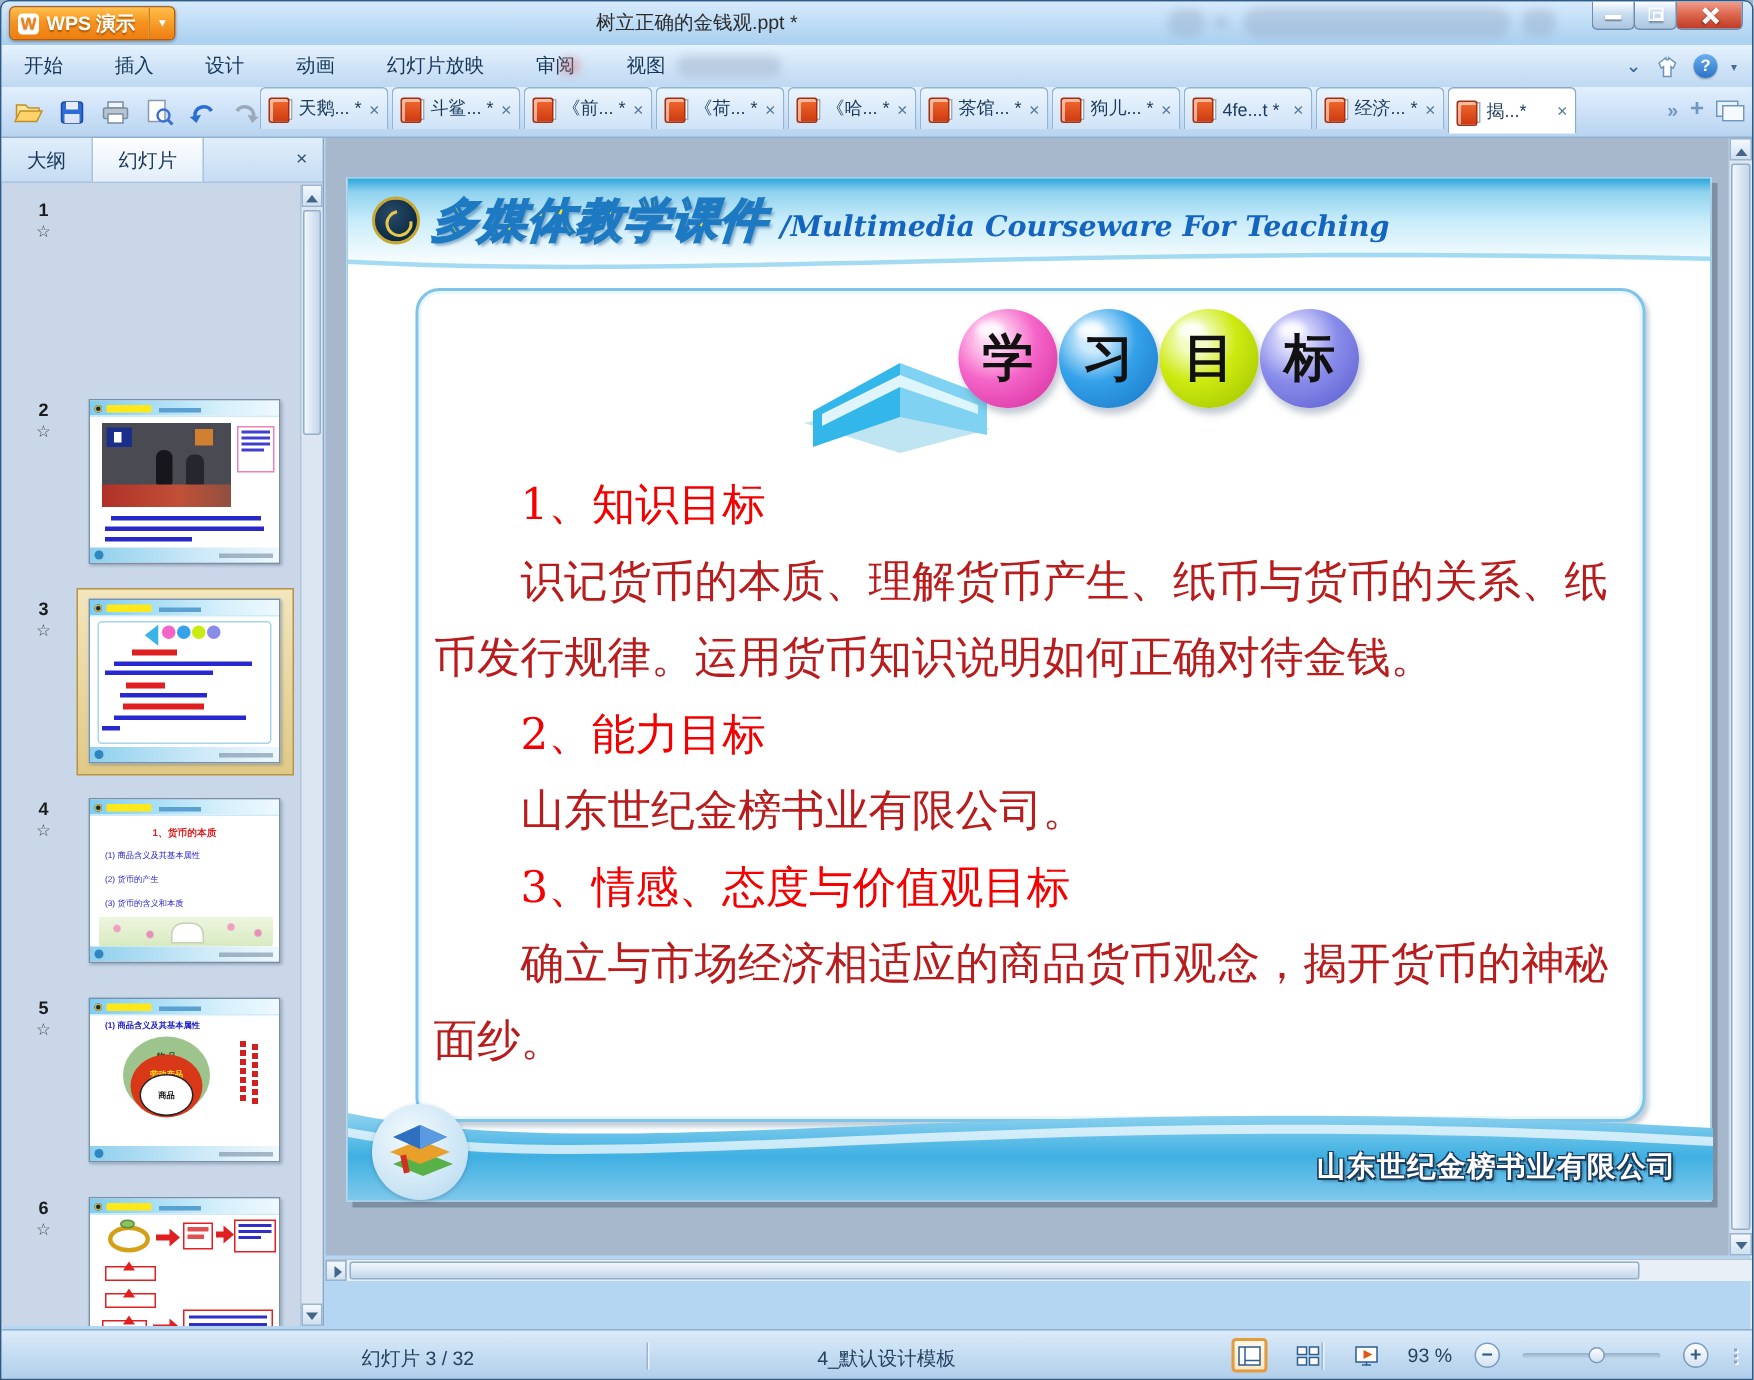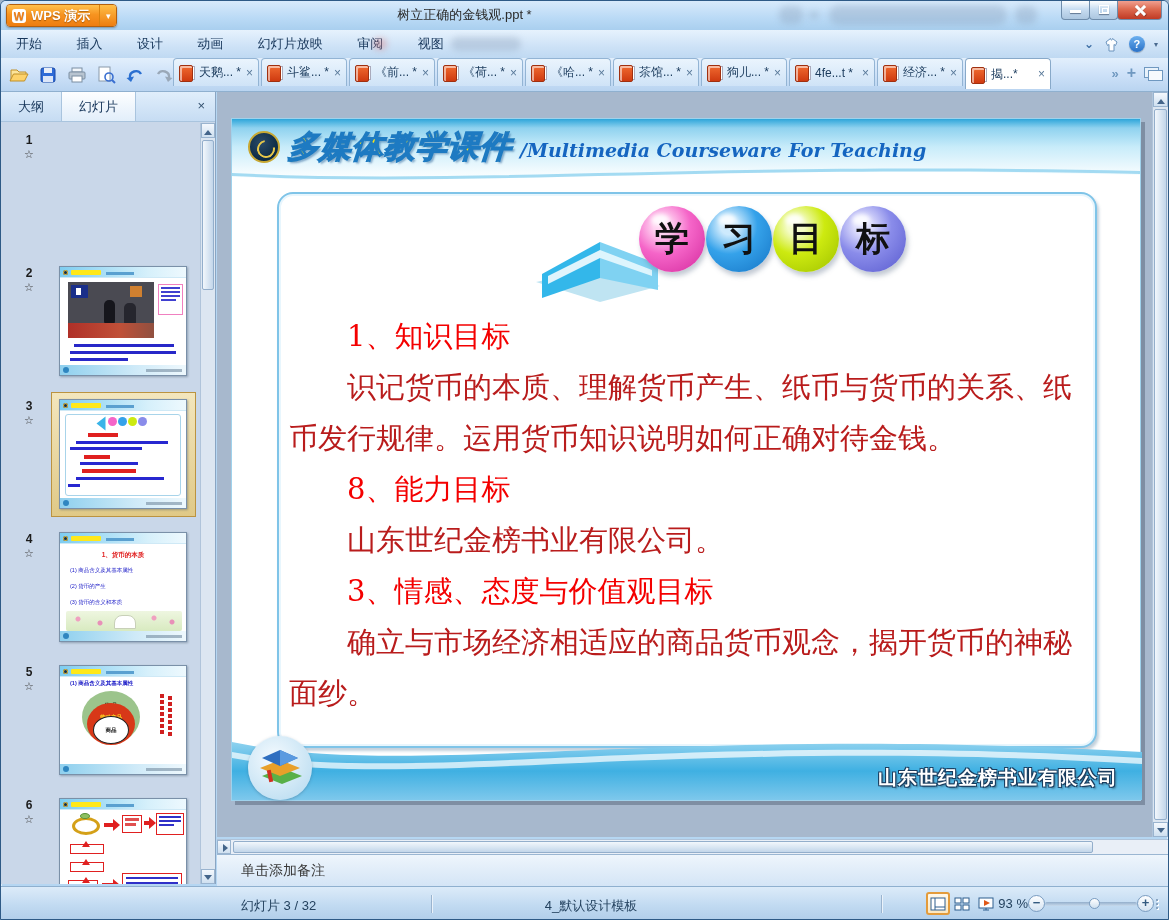--- a/index.html
+++ b/index.html
@@ -145,21 +145,21 @@
   .vscroll { position:absolute; right:0; top:0; width:16px; bottom:0; background:#dce6f1; border-left:1px solid #b0c4da; }
   .hscroll { position:absolute; left:216px; right:0; top:838px; height:15px; background:#e9eff7; border-top:1px solid #b0c4da; }
   .hthumb { position:absolute; top:1px; height:12px; background:linear-gradient(#f2f7fc,#c2d6ea); border:1px solid #93aecb; border-radius:2px; }
 
   
   .notes { position:absolute; left:216px; right:0; top:853px; height:32px;
            background:linear-gradient(#eef5fc,#d4e5f6); border-top:1px solid #9ab6d2; font-size:14px; color:#3a3a3a; padding:7px 0 0 24px; }
   .statusbar { position:absolute; left:0; right:0; top:885px; height:35px;
                background:linear-gradient(#dcebf9,#c1daf1 55%,#b0cde9); border-top:1px solid #8fb0cf; font-size:13px; color:#24425f; }
   .sb-div { position:absolute; top:8px; width:1px; height:18px; background:#9ab4cf; box-shadow:1px 0 0 #eaf2fa; }
-  .sb-right { position:absolute; right:10px; top:5px; display:flex; align-items:center; gap:0; }
+  .sb-right { position:absolute; right:10px; top:5px; display:flex; align-items:center; gap:15px; }
   .vbtn { width:24px; height:23px; display:flex; align-items:center; justify-content:center; border-radius:3px; border:2px solid transparent; }
   .vbtn.active { border-color:#e39b3b; background:linear-gradient(#fff8ea,#fbe7c0); }
   .zbtn { width:17px; height:17px; border-radius:50%; border:1px solid #7a9cc0; background:linear-gradient(#fdfeff,#d4e3f2);
           color:#335a80; font-size:13px; line-height:14px; text-align:center; font-weight:bold; }
   .ztrack { width:92px; height:4px; background:linear-gradient(#93aecb,#c8daec); border-radius:2px; position:relative; }
   .zknob { position:absolute; left:44px; top:-4px; width:11px; height:11px; border-radius:50%; border:1px solid #7a9cc0;
            background:linear-gradient(#ffffff,#cfe0ef); }
   .grip { display:flex; flex-direction:column; gap:2px; margin-left:2px; }
   .grip i { width:2px; height:2px; background:#8aa5c2; box-shadow:1px 1px 0 #fff; }
 
@@ -519,21 +519,21 @@
           <div class="ball b4">
               <i></i>
               <span>标</span>
             </div>
         </div>
       </div>
 
       <div class="slide-text">
         <div class="st-head">1、知识目标</div>
         <div class="st-body">识记货币的本质、理解货币产生、纸币与货币的关系、纸币发行规律。运用货币知识说明如何正确对待金钱。</div>
-        <div class="st-head">8、能力目标</div>
+        <div class="st-head">2、能力目标</div>
         <div class="st-body">山东世纪金榜书业有限公司。</div>
         <div class="st-head">3、情感、态度与价值观目标</div>
         <div class="st-body">确立与市场经济相适应的商品货币观念，揭开货币的神秘面纱。</div>
       </div>
 
       <div class="slide-foot">
         <svg width="910" height="78" viewBox="0 0 910 78" preserveAspectRatio="none">
           <defs>
             <linearGradient id="fg" x1="0" y1="0" x2="0" y2="1">
               <stop offset="0" stop-color="#8fd2ef"></stop>
@@ -571,23 +571,20 @@
   <div class="hscroll">
     <div class="sbtn" style="left:0;top:0;height:14px;">
         <div class="tri-left"></div>
       </div>
     <div class="hthumb" style="left:16px;width:860px;"></div>
     <div class="sbtn" style="right:0;top:0;height:14px;">
         <div class="tri-right"></div>
       </div>
   </div>
 
-  <div class="notes">
-    <span>单击添加备注</span>
-  </div>
 
   <div class="statusbar">
     <span class="a" style="left:240px;top:10px;">幻灯片 3 / 32</span>
     <span class="sb-div" style="left:430px;"></span>
     <span class="a" style="left:440px;width:300px;top:10px;text-align:center;">4_默认设计模板</span>
     <span class="sb-div" style="left:880px;"></span>
 
     <div class="sb-right">
       <div class="vbtn active">
         <svg width="16" height="14" viewBox="0 0 16 14">

